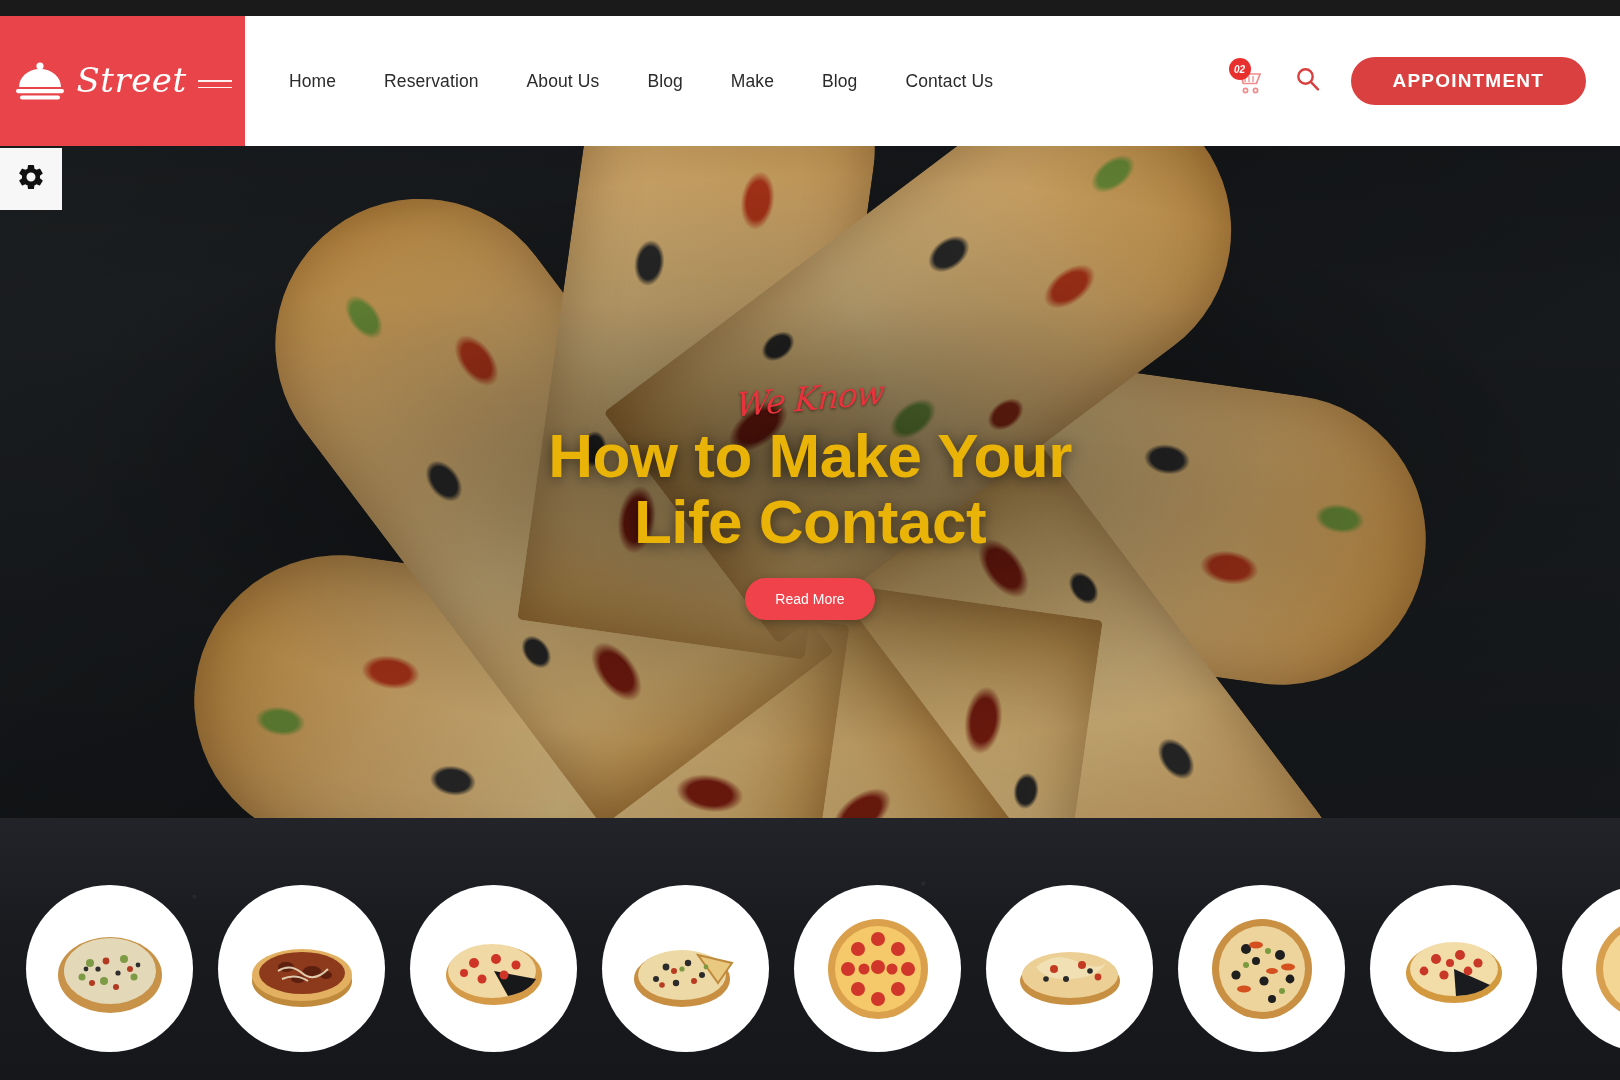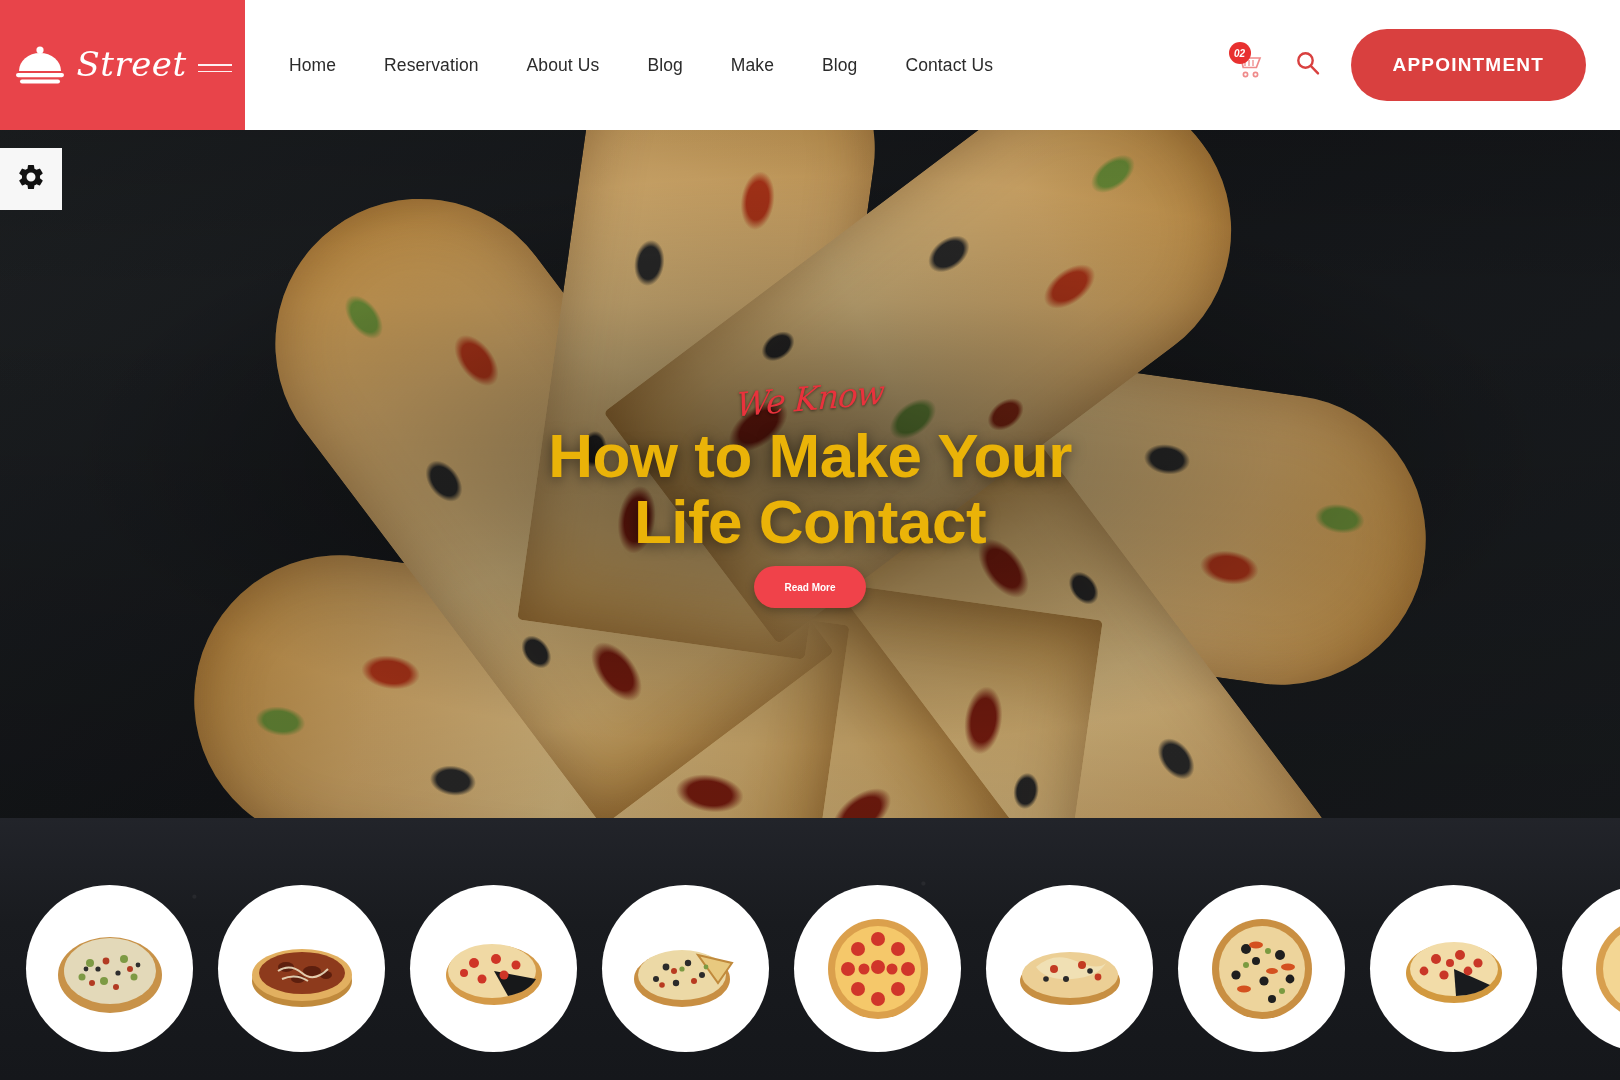--- a/index.html
+++ b/index.html
@@ -5,21 +5,21 @@
   * { margin:0; padding:0; box-sizing:border-box; }
   html, body {
     width:1620px; height:1080px;
     overflow:hidden;
     font-family:"Liberation Sans", sans-serif;
     background:#1a1a1a;
   }
 
   
   .header {
-    position:absolute; top:0; left:0;
+    position:absolute; top:16px; left:0;
     width:1620px; height:130px;
     background:#ffffff;
     display:flex; align-items:stretch;
     z-index:50;
   }
   .logo-block {
     width:245px; height:130px;
     background:#e8444a;
     display:flex; align-items:center; justify-content:center;
     flex-shrink:0;
@@ -68,21 +68,21 @@
     z-index:2;
     font-style:italic;
   }
   .cart-glyph { position:absolute; top:9px; left:9px; }
   .search-btn { width:42px; height:42px; display:flex; align-items:center; justify-content:center; cursor:pointer; margin-right:22px; }
   .appointment-btn {
     background:#d9403f;
     color:#ffffff;
     border:none;
     border-radius:36px;
-    height:72px;
+    height:48px;
     padding:0 42px;
     font-size:19px;
     font-weight:bold;
     letter-spacing:1.2px;
     cursor:pointer;
     font-family:"Liberation Sans", sans-serif;
     white-space:nowrap;
   }
 
   
@@ -157,29 +157,29 @@
     color:#eab308;
     font-size:62px;
     font-weight:bold;
     line-height:1.06;
     text-align:center;
     letter-spacing:-.5px;
     text-shadow:0 2px 14px rgba(0,0,0,.55);
     max-width:900px;
   }
   .read-more-btn {
-    margin-top:12px;
+    margin-top:24px;
     background:#f0424a;
     color:#ffffff;
     border:none;
     border-radius:24px;
     height:42px;
     padding:0 30px;
-    font-size:10px;
-    font-weight:bold;
+    font-size:14px;
+    font-weight:normal;
     cursor:pointer;
     font-family:"Liberation Sans", sans-serif;
     box-shadow:0 3px 10px rgba(0,0,0,.3);
   }
 
   
   .thumbstrip {
     position:absolute; top:818px; left:0;
     width:1620px; height:262px;
     overflow:hidden;

